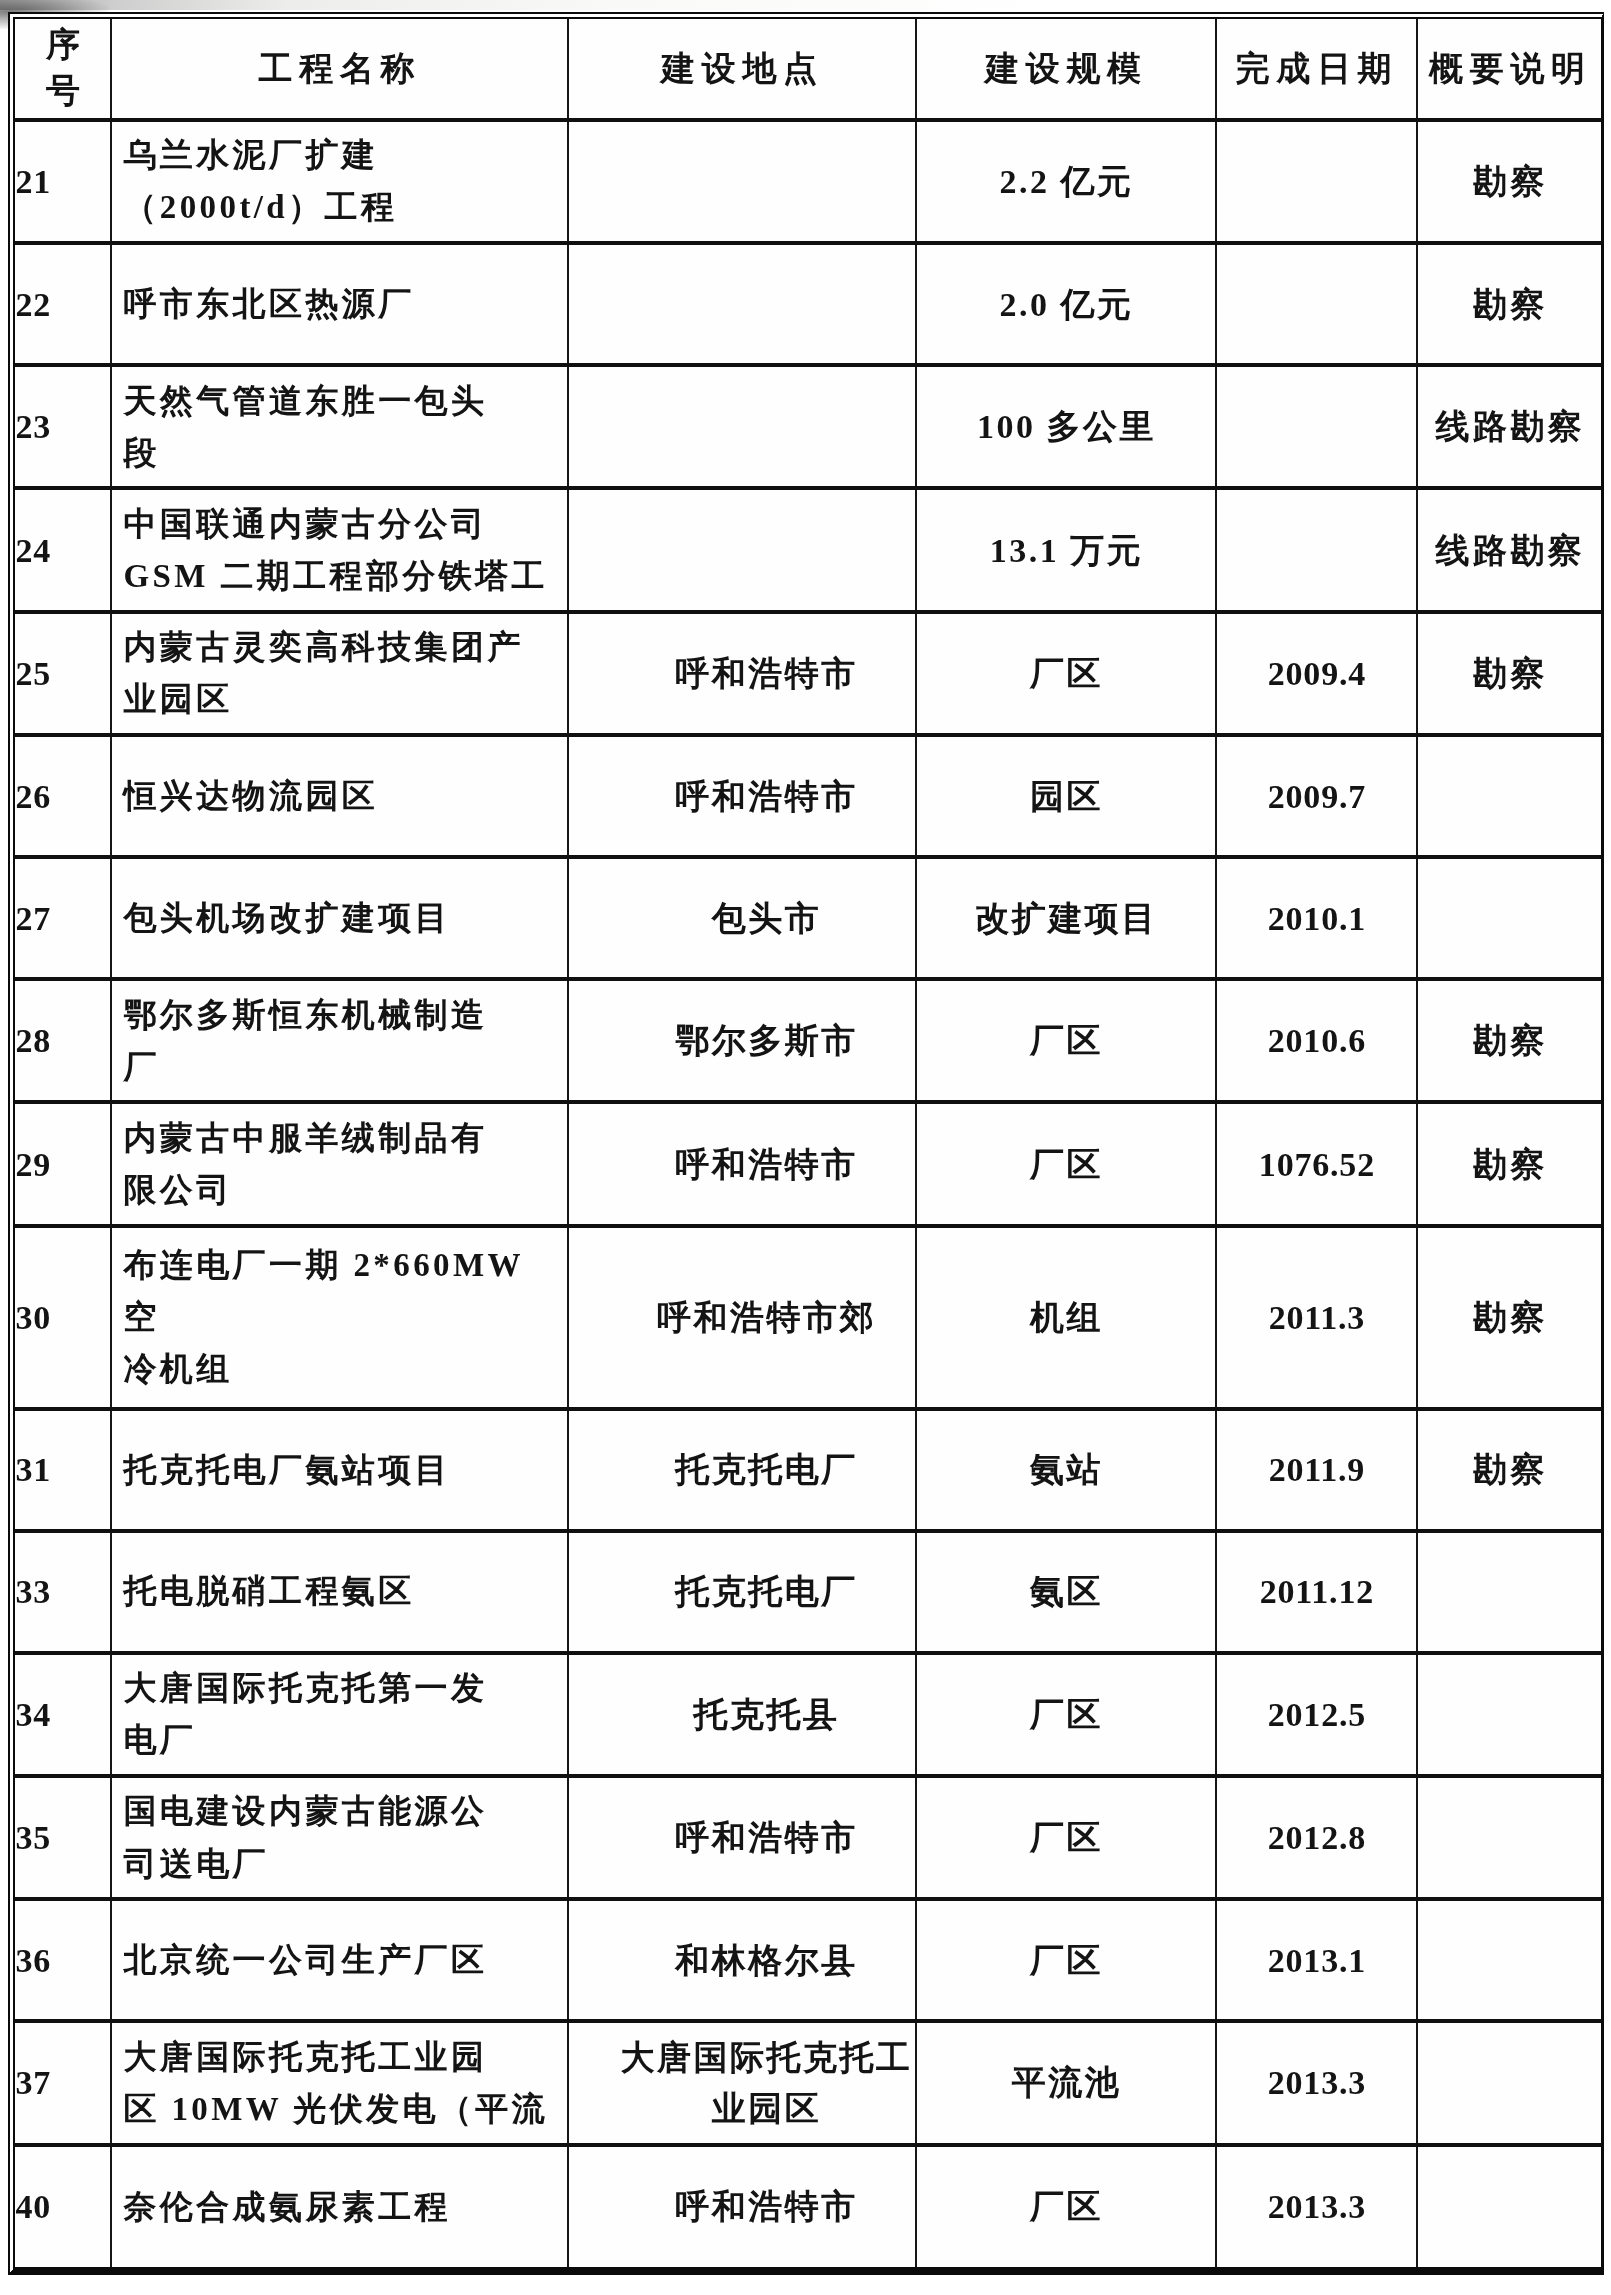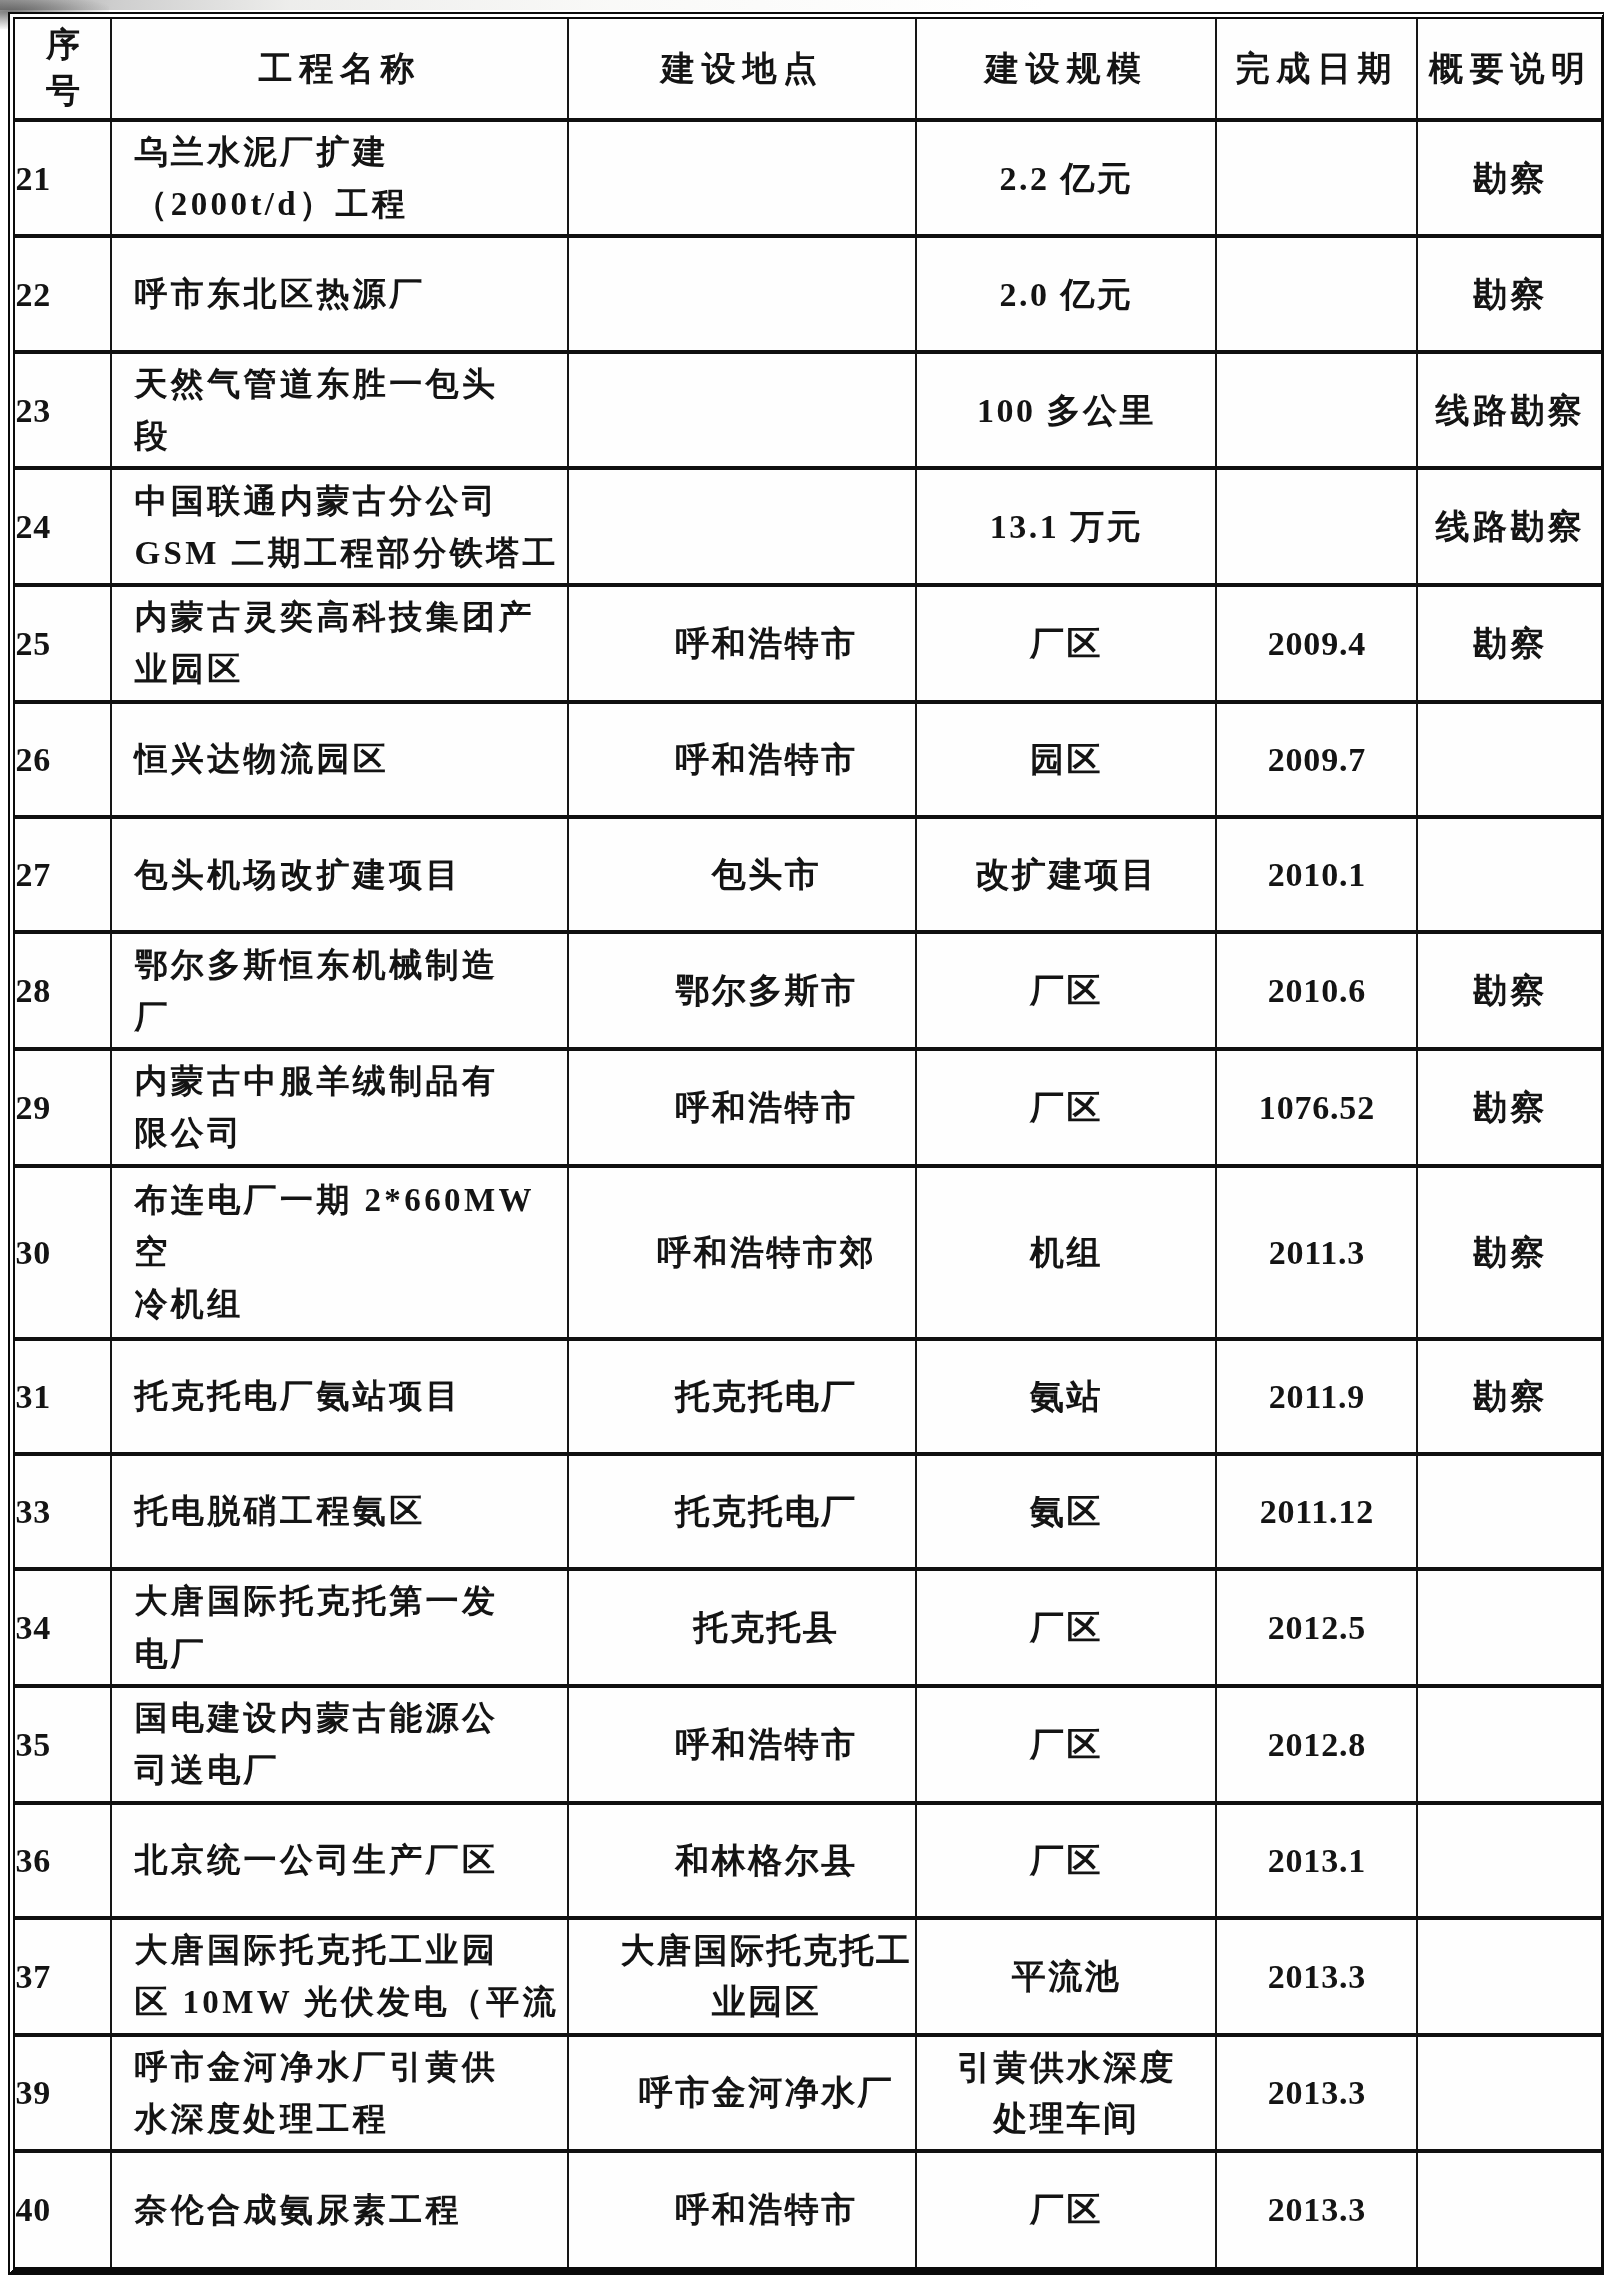--- a/index.html
+++ b/index.html
@@ -67,21 +67,21 @@
   thead th {
     text-align: center;
     letter-spacing: 6.7px;
     font-size: 34px;
   }
   thead th.h-serial { letter-spacing: 0; line-height: 1.35; }
 
   td.c-no   { text-align: left; letter-spacing: 0.8px; }
   td.c-name {
     text-align: left;
-    padding-left: 22px;
+    padding-left: 11px;
     padding-right: 3.4px;
     font-size: 33px;
     letter-spacing: 3.4px;
     line-height: 1.58;
   }
   td.c-loc   { text-align: center; letter-spacing: 2.5px; padding-left: 48px; }
   td.c-scale { text-align: center; letter-spacing: 2.5px; }
   td.c-date  { text-align: center; letter-spacing: 0.8px; }
   td.c-note  { text-align: center; letter-spacing: 3.4px; margin-left: 7px; }
 </style>
@@ -264,30 +264,20 @@
           <td class="c-name">大唐国际托克托工业园
 区 10MW 光伏发电（平流</td>
           <td class="c-loc">大唐国际托克托工
 业园区</td>
           <td class="c-scale">平流池</td>
           <td class="c-date">2013.3</td>
           <td class="c-note"></td>
         </tr>
 
 
-        <tr>
-          <td class="c-no">39</td>
-          <td class="c-name">呼市金河净水厂引黄供
-水深度处理工程</td>
-          <td class="c-loc">呼市金河净水厂</td>
-          <td class="c-scale">引黄供水深度
-处理车间</td>
-          <td class="c-date">2013.3</td>
-          <td class="c-note"></td>
-        </tr>
 
         <tr>
           <td class="c-no">40</td>
           <td class="c-name">奈伦合成氨尿素工程</td>
           <td class="c-loc">呼和浩特市</td>
           <td class="c-scale">厂区</td>
           <td class="c-date">2013.3</td>
           <td class="c-note"></td>
         </tr>
       </tbody>

